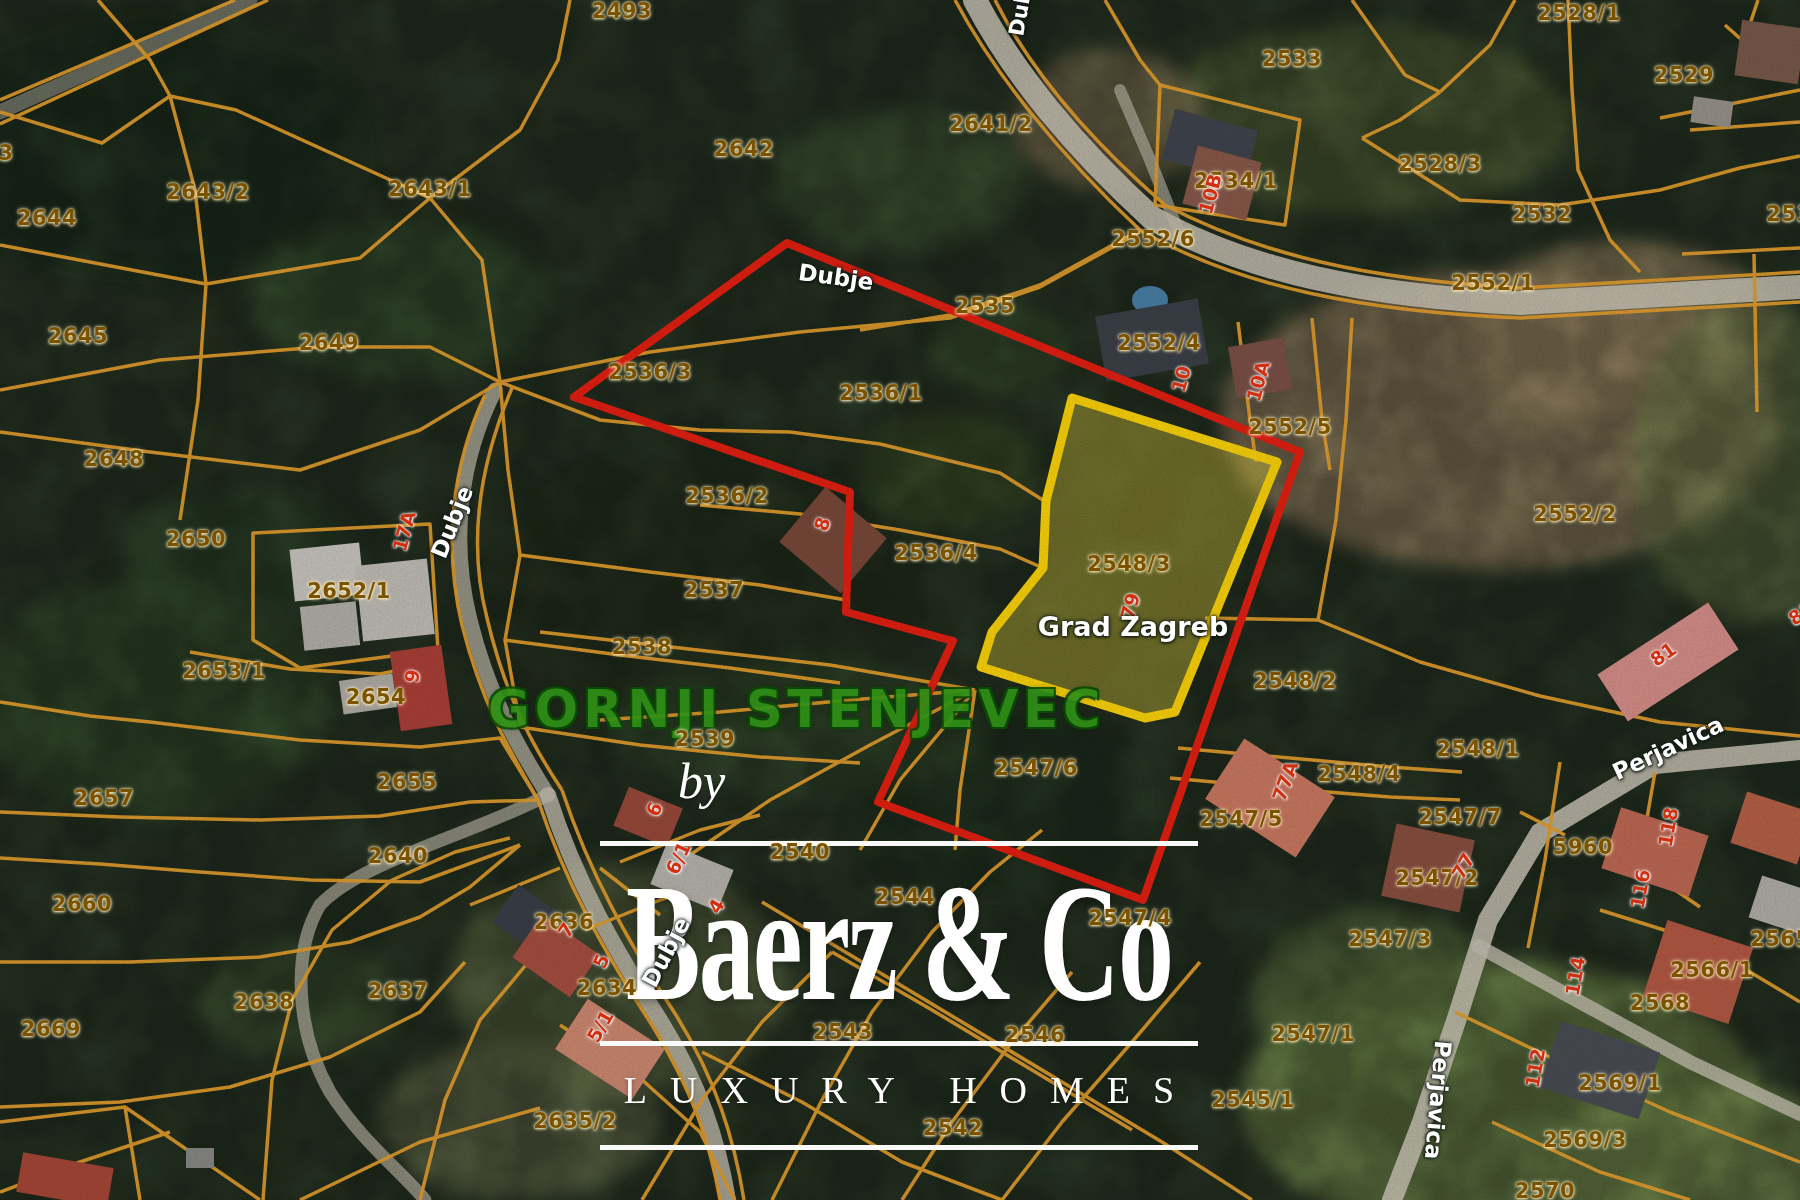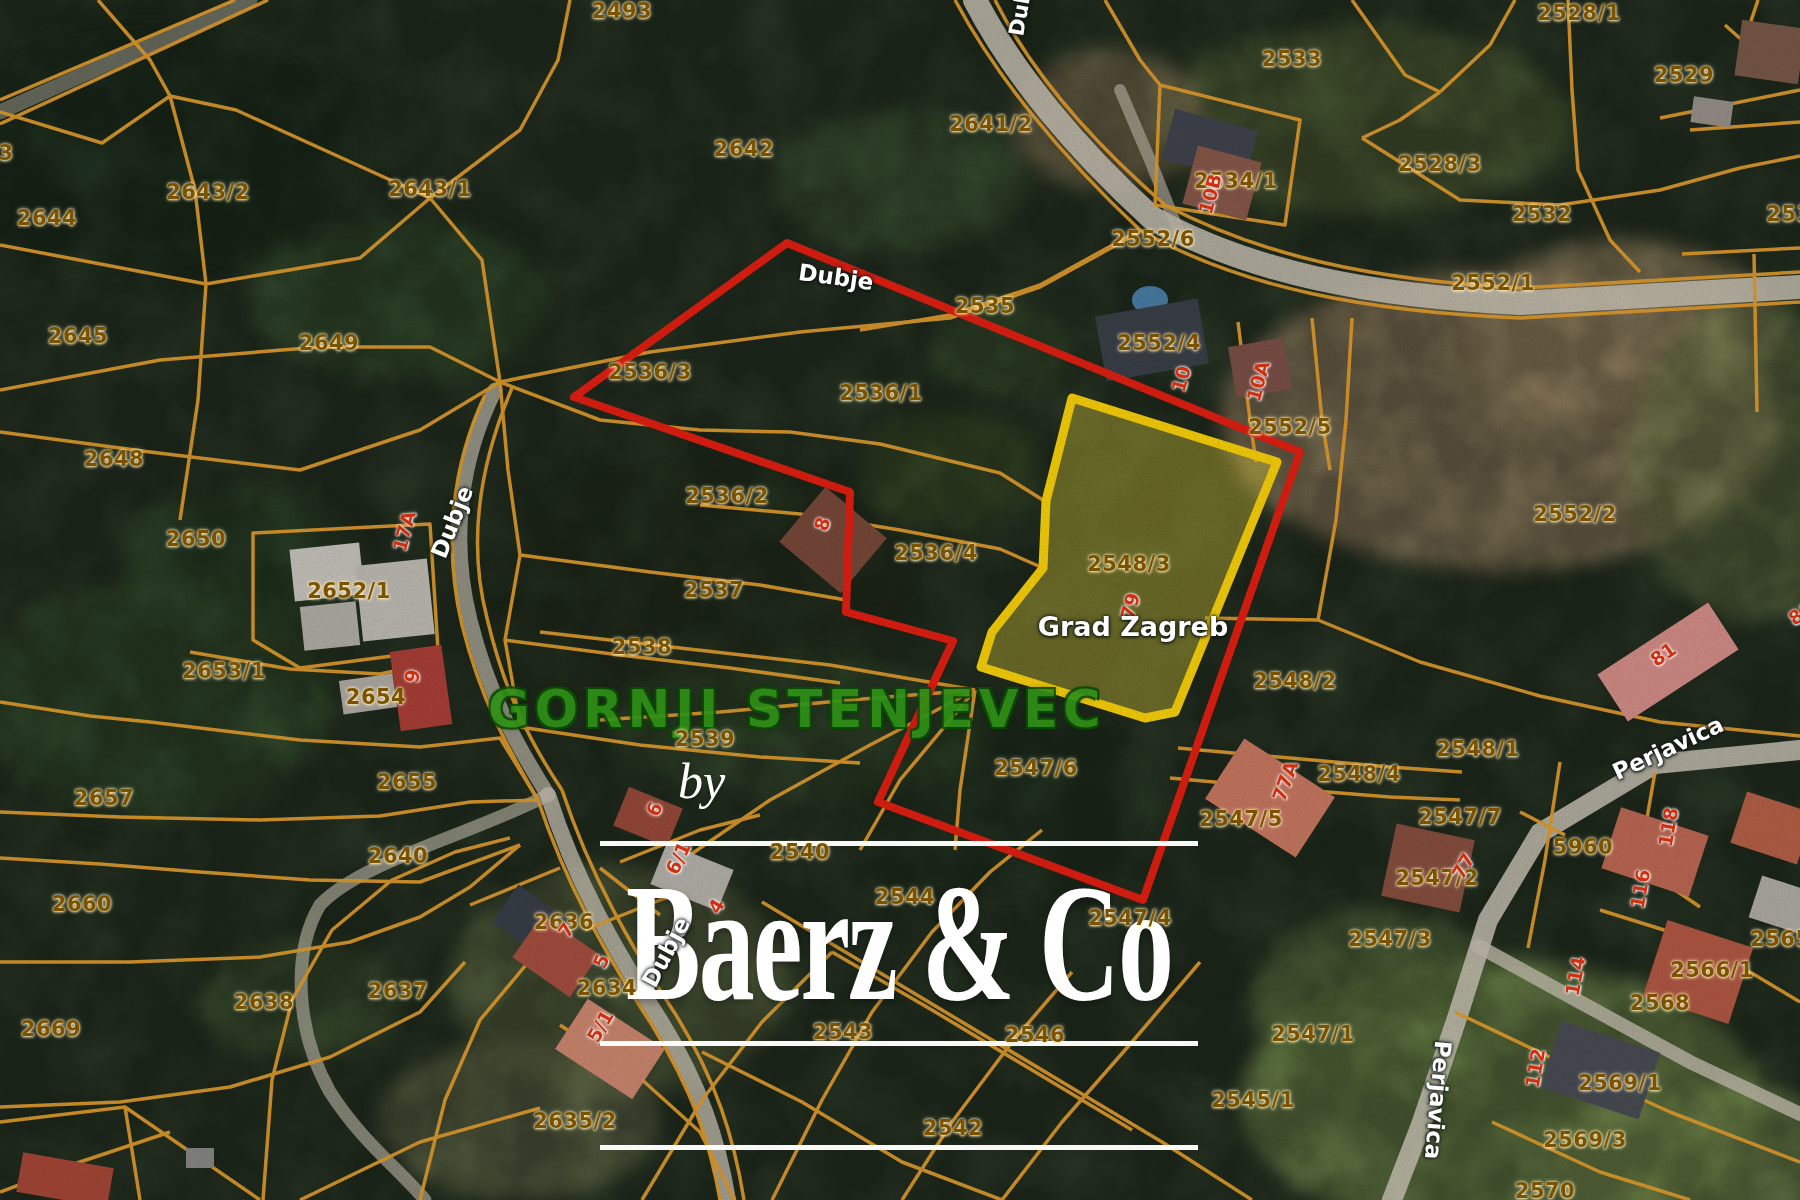--- a/index.html
+++ b/index.html
@@ -170,20 +170,21 @@
 
     <rect width="1800" height="1200" filter="url(#grain)" opacity=".14"></rect>
   </svg>
 
   <div id="label-layer">
     <div class="region-label">GORNJI STENJEVEC</div>
     <div class="wm wm-by">by</div>
     <div class="wm-line" style="top:841px"></div>
     <div class="wm wm-brand">Baerz &amp; Co</div>
     <div class="wm-line" style="top:1041px"></div>
+    <div class="wm wm-tag">LUXURY HOMES</div>
     <div class="wm-line" style="top:1145px"></div>
   <div class="plabel" style="left: 622px; top: 11px; transform: translate(-50%, -50%) rotate(0deg);">2493</div>
       <div class="plabel" style="left: 208px; top: 192px; transform: translate(-50%, -50%) rotate(0deg);">2643/2</div>
       <div class="plabel" style="left: 430px; top: 189px; transform: translate(-50%, -50%) rotate(0deg);">2643/1</div>
       <div class="plabel" style="left: 47px; top: 218px; transform: translate(-50%, -50%) rotate(0deg);">2644</div>
       <div class="plabel" style="left: 744px; top: 149px; transform: translate(-50%, -50%) rotate(0deg);">2642</div>
       <div class="plabel" style="left: 991px; top: 124px; transform: translate(-50%, -50%) rotate(0deg);">2641/2</div>
       <div class="plabel" style="left: 78px; top: 336px; transform: translate(-50%, -50%) rotate(0deg);">2645</div>
       <div class="plabel" style="left: 329px; top: 343px; transform: translate(-50%, -50%) rotate(0deg);">2649</div>
       <div class="plabel" style="left: 114px; top: 459px; transform: translate(-50%, -50%) rotate(0deg);">2648</div>

